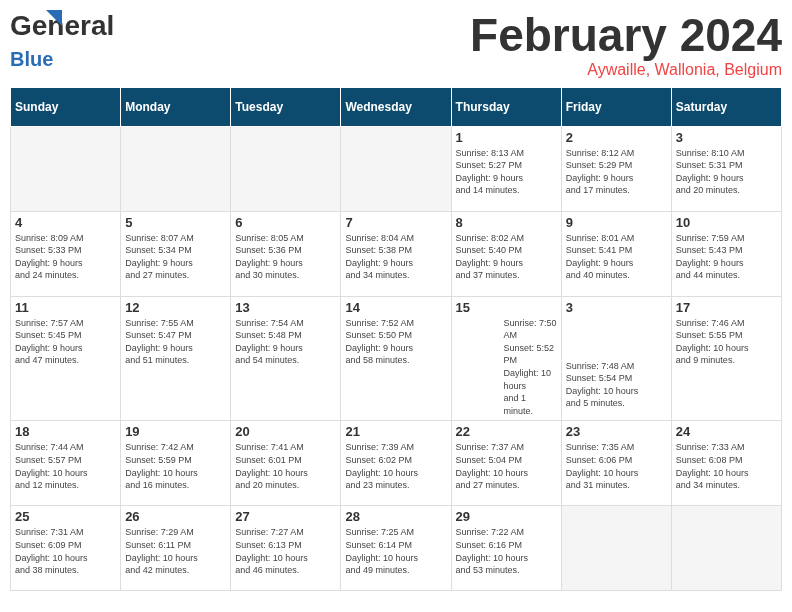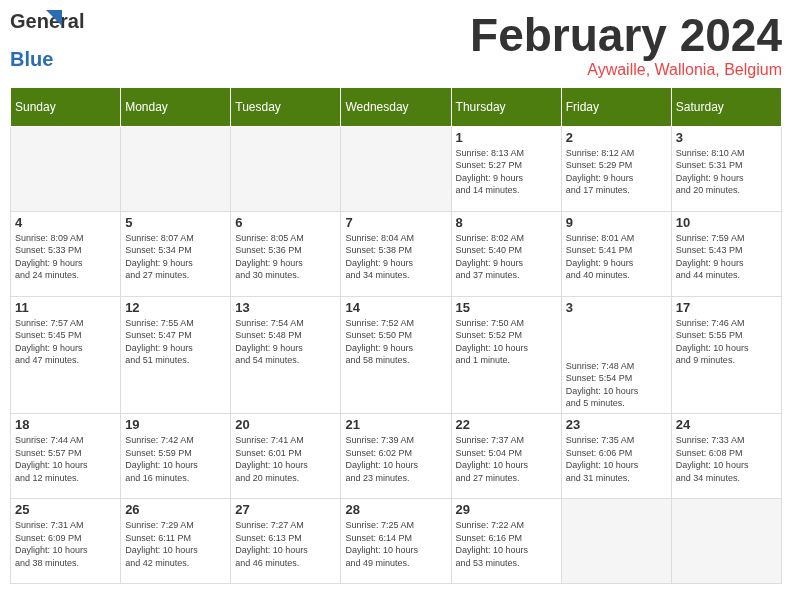--- a/index.html
+++ b/index.html
@@ -33,24 +33,24 @@
     .subtitle {
       font-size: 16px;
       color: #ef4444;
     }
     table {
       width: 100%;
       border-collapse: collapse;
       table-layout: fixed;
     }
     th {
-      background: #4d7c0f;
+      background: #0c4a6e;
       color: #fff;
       font-size: 12px;
-      font-weight: normal;
+      font-weight: bold;
       padding: 12px 4px;
       text-align: left;
       border: 1px solid #fff;
     }
     td {
       vertical-align: top;
       border: 1px solid #ddd;
       padding: 3px 4px;
       font-size: 9.5px;
       color: #333;
@@ -76,21 +76,21 @@
       background: #fff;
     }
   </style>
 </head>
 <body>
 
 <div class="header">
   <div class="logo">
     <div style="display:flex;align-items:center;gap:4px;">
       <div style="position:relative;width:44px;height:40px;">
-        <span style="font-size:20px;font-weight:bold;color:#333;">General</span>
+        <span style="font-size:28px;font-weight:bold;color:#333;">General</span>
         <svg style="position:absolute;top:0;right:-8px;width:16px;height:16px;" viewBox="0 0 16 16">
           <polygon points="0,0 16,0 16,16" fill="#2a6db5"></polygon>
         </svg>
       </div>
     </div>
     <span style="font-size:20px;font-weight:bold;color:#2a6db5;margin-top:-2px;">Blue</span>
   </div>
   <div class="title-block">
     <div class="month-title">February 2024</div>
     <div class="subtitle">Aywaille, Wallonia, Belgium</div>
@@ -212,21 +212,21 @@
         </td>
         <td>
           <span class="day-num">14</span>
           <div class="day-info" style="white-space: pre-line;">Sunrise: 7:52 AM
 Sunset: 5:50 PM
 Daylight: 9 hours
 and 58 minutes.</div>
         </td>
         <td>
           <span class="day-num">15</span>
-          <div class="day-info" style="white-space: pre-line;">Sunrise: 7:50 AM
+          <div class="day-info" style="white-space: pre-line; margin-left: 48px;">Sunrise: 7:50 AM
 Sunset: 5:52 PM
 Daylight: 10 hours
 and 1 minute.</div>
         </td>
         <td>
           <span class="day-num">3</span>
           <div class="day-info" style="white-space: pre-line; margin-top: 45px;">Sunrise: 7:48 AM
 Sunset: 5:54 PM
 Daylight: 10 hours
 and 5 minutes.</div>

